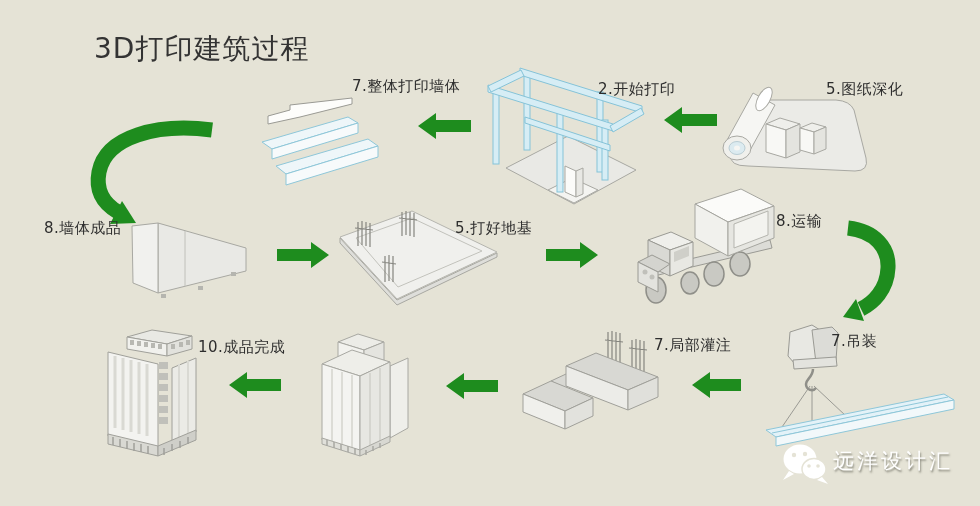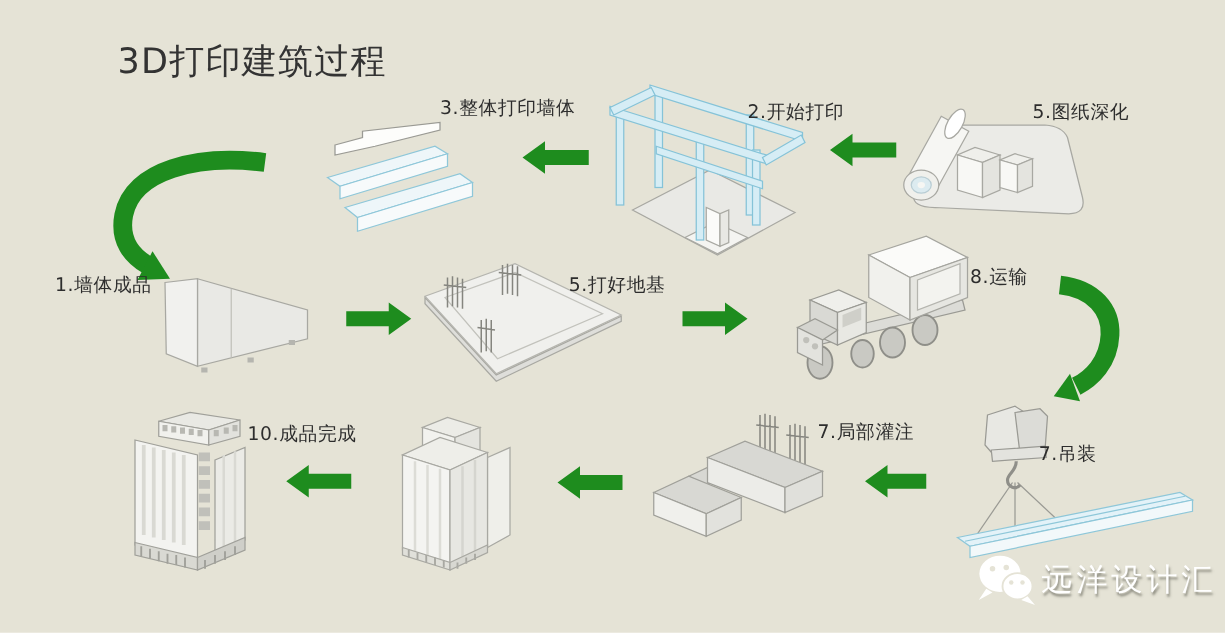--- a/index.html
+++ b/index.html
@@ -11,21 +11,21 @@
   #scene{position:absolute;left:0;top:0;}
   .title{
     position:absolute;left:54px;top:30px;font-size:28px;letter-spacing:1px;
     color:var(--title-text,#333333);white-space:nowrap;margin-left:40px;
   }
   .step-label{
     position:absolute;font-size:15px;color:var(--label-text,#2d2d2d);
     white-space:nowrap;letter-spacing:0.5px;
   }
   .logo-text{
-    position:absolute;left:833px;top:447px;font-size:25px;letter-spacing:3px;
+    position:absolute;left:833px;top:447px;font-size:21px;letter-spacing:3px;
     color:var(--logo-text,#ffffff);white-space:nowrap;font-weight:500;
     text-shadow:1px 2px 2px rgba(100,100,88,0.7);
   }
   .arrow{fill:var(--arrow-green,#1e8c1e);}
   .arrow-stroke{stroke:var(--arrow-green,#1e8c1e);fill:none;}
   .ill-stroke{stroke:#a8a8a2;stroke-width:1;}
 </style>
 </head>
 <body>
 
@@ -236,22 +236,22 @@
       <polygon points="822,477 828,484 817,480" fill="#ffffff"></polygon>
       <circle cx="809" cy="466" r="1.8" fill="#e5e3d6"></circle>
       <circle cx="818" cy="466" r="1.8" fill="#e5e3d6"></circle>
     </g>
   </svg>
 
   <div class="title">3D打印建筑过程</div>
 
   <div class="step-label" style="left:826px;top:80px">5.图纸深化</div>
   <div class="step-label" style="left:598px;top:80px">2.开始打印</div>
-  <div class="step-label" style="left:352px;top:77px">3.整体打印墙体</div>
-  <div class="step-label" style="left:44px;top:219px">1.墙体成品</div>
+  <div class="step-label" style="left:352px;top:77px">7.整体打印墙体</div>
+  <div class="step-label" style="left:44px;top:219px">8.墙体成品</div>
   <div class="step-label" style="left:455px;top:219px">5.打好地基</div>
   <div class="step-label" style="left:776px;top:212px">8.运输</div>
-  <div class="step-label" style="left:831px;top:354px">7.吊装</div>
+  <div class="step-label" style="left:831px;top:332px">7.吊装</div>
   <div class="step-label" style="left:654px;top:336px">7.局部灌注</div>
   <div class="step-label" style="left:198px;top:338px">10.成品完成</div>
 
   <div class="logo-text">远洋设计汇</div>
 </div>
 
 </body></html>

